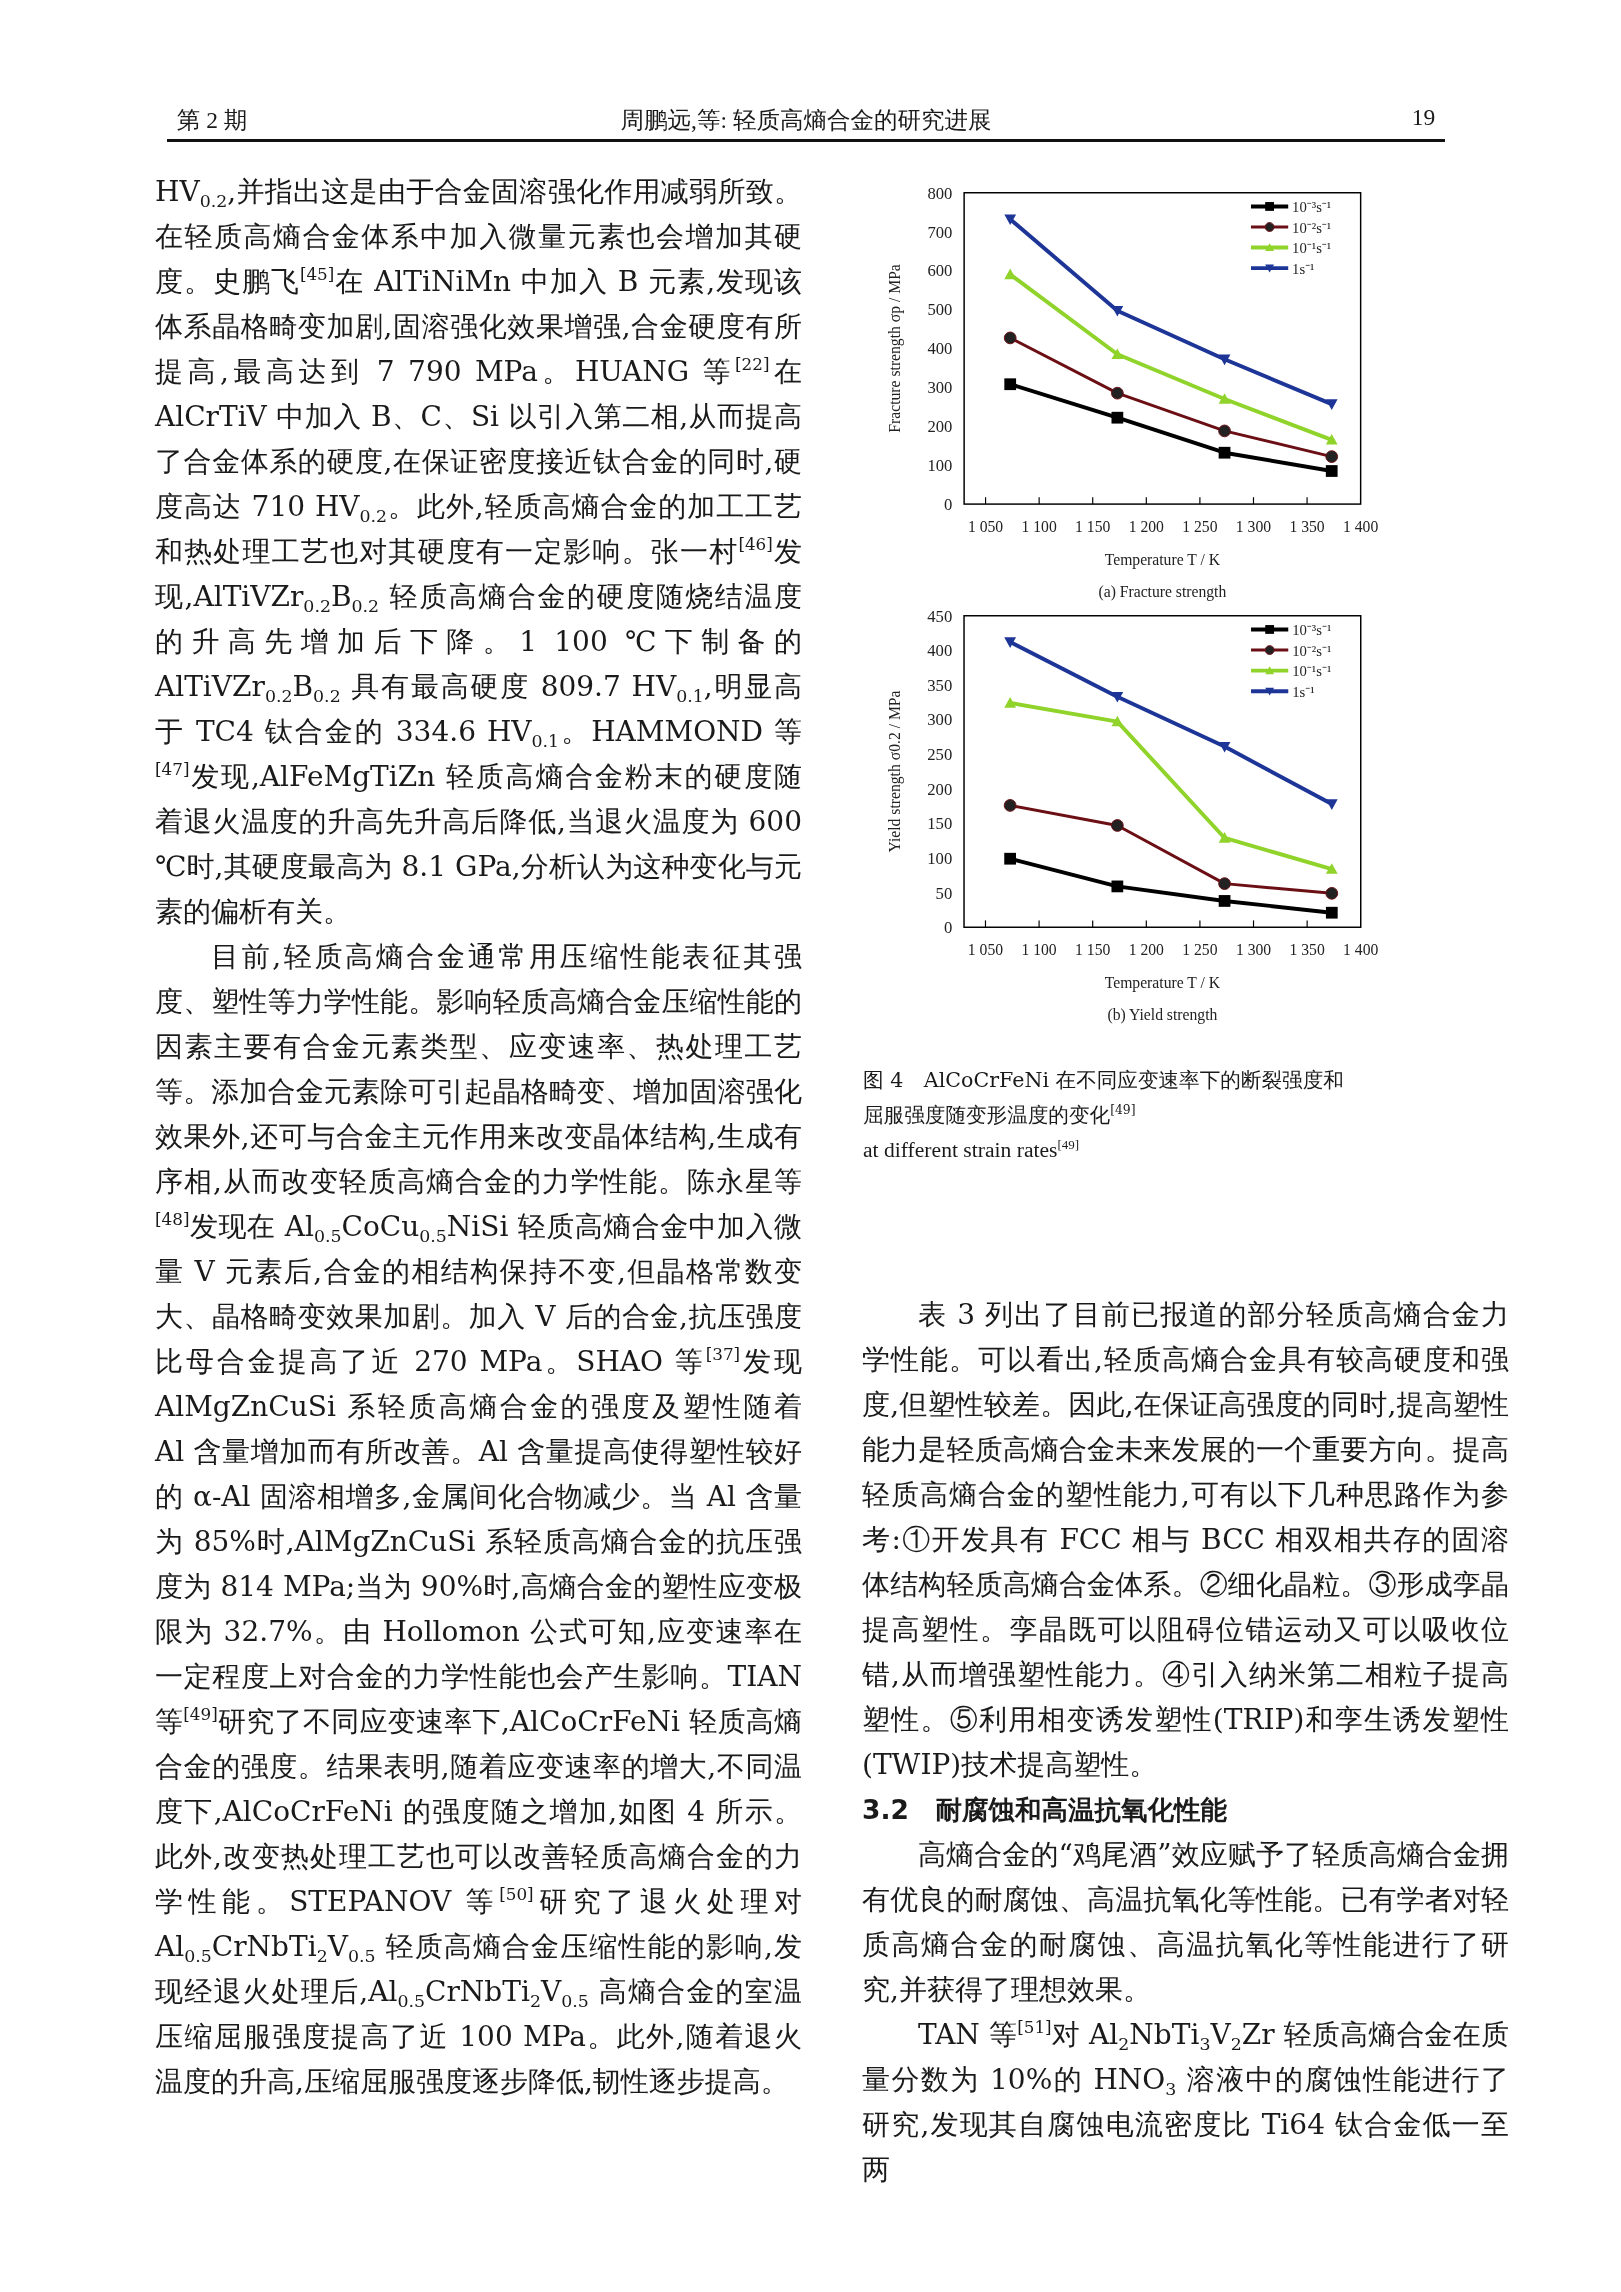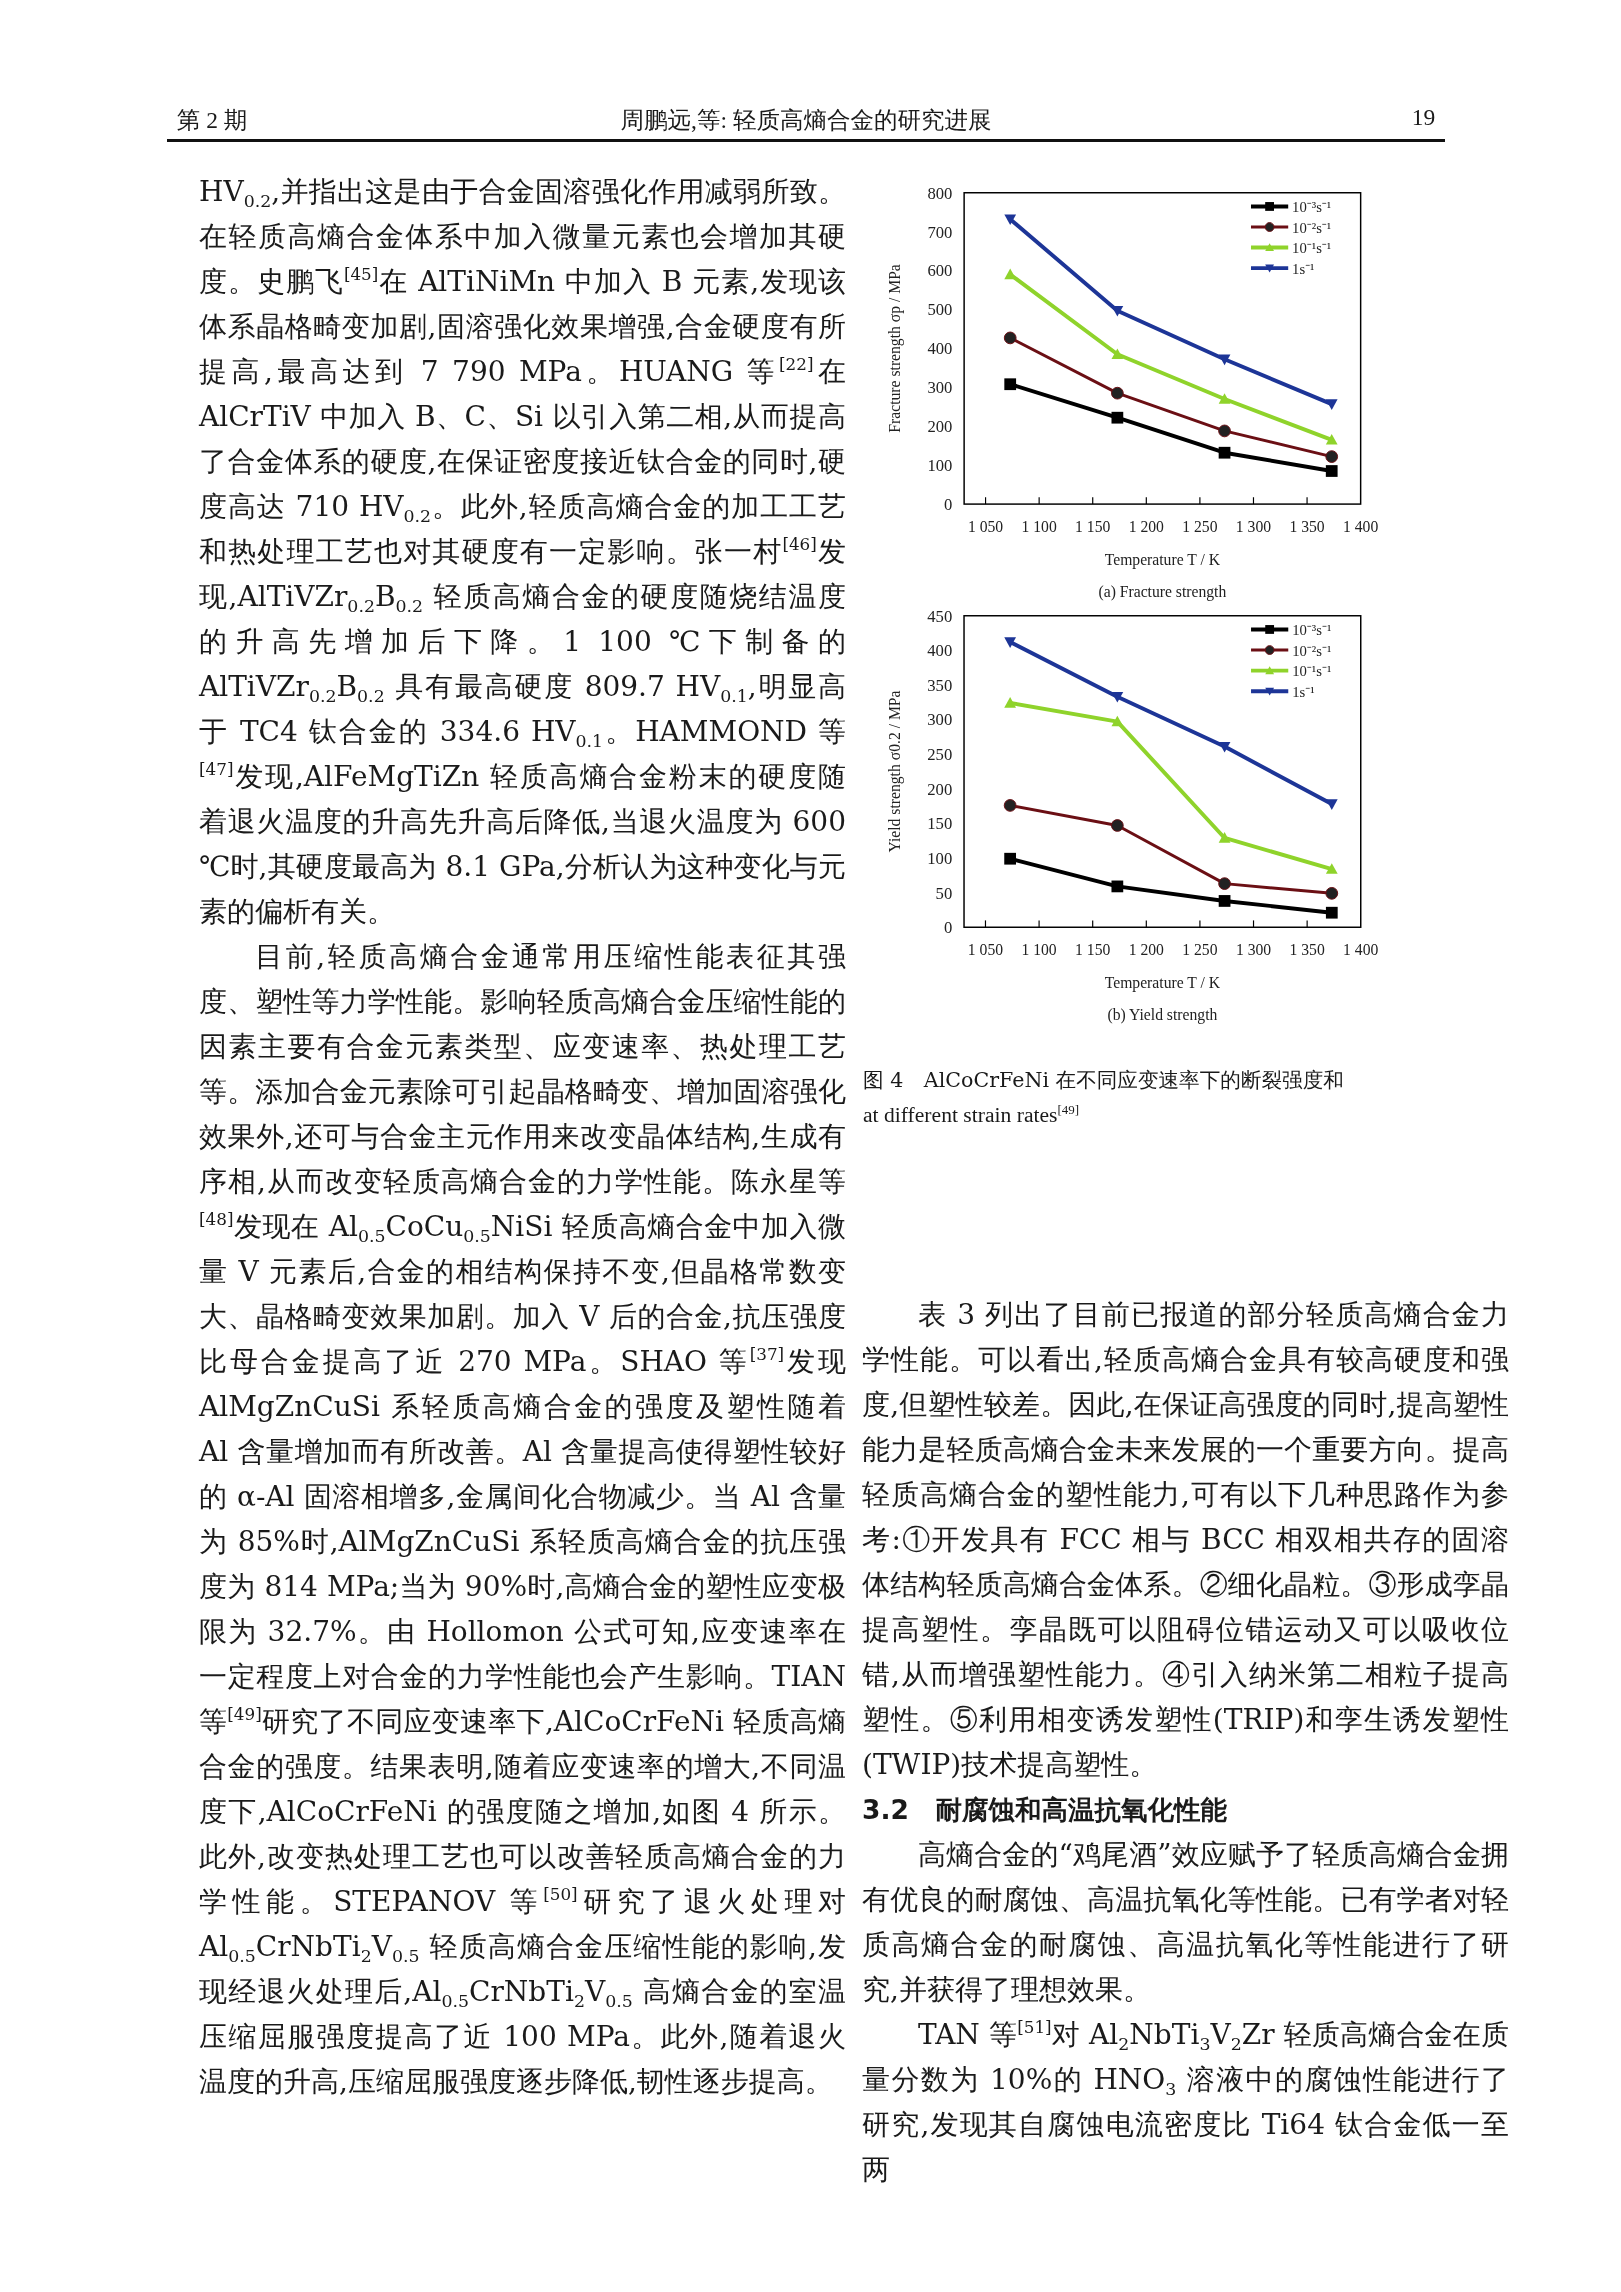--- a/index.html
+++ b/index.html
@@ -3,21 +3,21 @@
 <meta charset="utf-8">
 <style>
   html, body { margin:0; padding:0; background:#fff; }
   body { width:1621px; height:2293px; position:relative; font-family:"DejaVu Serif", "Liberation Serif", serif; color:#1a1a1a; overflow:hidden; }
   .header { position:absolute; left:167px; top:98px; width:1278px; height:39px; font-family:"Liberation Serif", serif; font-size:23.5px; }
   .header .issue { position:absolute; left:9.8px; top:5.9px; }
   .header .title { position:absolute; left:0; right:0; text-align:center; top:5.9px; }
   .header .pageno { position:absolute; right:9.8px; top:5.9px; }
   .header-rule { position:absolute; left:167px; top:139px; width:1278px; height:2.9px; background:#111; }
   .col { position:absolute; font-size:28px; line-height:45px; text-align:justify; }
-  .col-left { left:155px; top:169px; width:647px;margin-left:44px; }
+  .col-left { left:155px; top:169px; width:647px; }
   .col-right { left:838px; top:1292px; width:647px;margin-left:24px; }
   .para { margin:0; }
   .indent { text-indent:56px; }
   sub { font-size:62%; vertical-align:-0.35em; line-height:0; }
   sup { font-size:60%; vertical-align:0.65em; line-height:0; }
   .section-head { font-family:"DejaVu Sans", "Liberation Sans", sans-serif; font-weight:bold; font-size:26.5px; }
   .figure { position:absolute; left:863px; top:181px; width:588px; }
   .fig-svg { display:block; }
   .caption { position:absolute; left:863px; top:1063px; width:588px; text-align:left; font-size:20.6px; line-height:35px; }
   .caption-en { font-family:"Liberation Serif", serif; font-size:21.6px; }
@@ -160,20 +160,21 @@
       <polygon points="368.98648648648646,151.56 362.98648648648646,140.76 374.98648648648646,140.76" fill="#1d3597"></polygon>
       <polygon points="478.44594594594594,210.21333333333334 472.44594594594594,199.41333333333333 484.44594594594594,199.41333333333333" fill="#1d3597"></polygon>
       <line x1="396" x2="434" y1="89" y2="89" stroke="#1d3597" stroke-width="4"></line>
       <polygon points="415,93.5 410.5,85.4 419.5,85.4" fill="#1d3597"></polygon>
       <text x="438" y="95" font-size="15" font-family="Liberation Serif, serif" fill="#222">1s⁻¹</text>
     </svg>
 </div>
 
 <div class="caption">
   <div>图 4　AlCoCrFeNi 在不同应变速率下的断裂强度和</div>
+  <div><span>屈服强度随变形温度的变化</span><sup>[49]</sup></div>
   <div class="caption-en"><span>at different strain rates</span><sup>[49]</sup></div>
 </div>
 
 <div class="col col-right">
   <div id="right-col-a">
       <p class="para indent"><span>表 3 列出了目前已报道的部分轻质高熵合金力学性能。可以看出,轻质高熵合金具有较高硬度和强度,但塑性较差。因此,在保证高强度的同时,提高塑性能力是轻质高熵合金未来发展的一个重要方向。提高轻质高熵合金的塑性能力,可有以下几种思路作为参考:①开发具有 FCC 相与 BCC 相双相共存的固溶体结构轻质高熵合金体系。②细化晶粒。③形成孪晶提高塑性。孪晶既可以阻碍位错运动又可以吸收位错,从而增强塑性能力。④引入纳米第二相粒子提高塑性。⑤利用相变诱发塑性(TRIP)和孪生诱发塑性(TWIP)技术提高塑性。</span></p>
     </div>
   <div class="section-head">3.2　耐腐蚀和高温抗氧化性能</div>
   <div id="right-col-b">
       <p class="para indent"><span>高熵合金的“鸡尾酒”效应赋予了轻质高熵合金拥有优良的耐腐蚀、高温抗氧化等性能。已有学者对轻质高熵合金的耐腐蚀、高温抗氧化等性能进行了研究,并获得了理想效果。</span></p>

